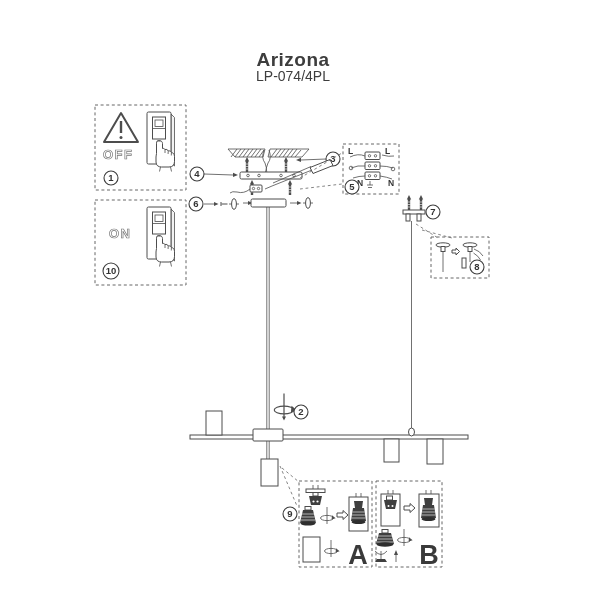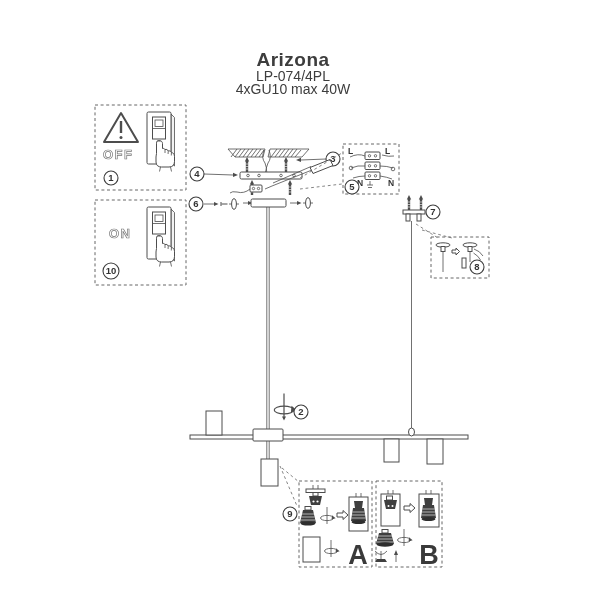--- a/index.html
+++ b/index.html
@@ -27,21 +27,20 @@
   .big-letter { font:bold 27px "Liberation Sans", sans-serif; fill:#3a3a3a; }
 </style>
 </head>
 <body>
 
 <div class="stage">
 
   <div class="title-block">
     <div class="title-name">Arizona</div>
     <div class="title-line">LP-074/4PL</div>
-    <div class="title-line">4xGU10 max 40W</div>
   </div>
 
   <svg width="600" height="600" viewBox="0 0 600 600">
     <defs>
       <g id="hand">
         <path d="M2.5,0 C1,0 .5,1 .5,2.5 L.5,12.5 C.5,13.5 0,14.5 0,16 L0,21 C0,24.5 2.5,26 5.5,26
                  L13,26 C16.5,26 18.5,24 18.5,20.5 L18.5,15.5 C18.5,13 17,11.4 15.5,11.8
                  C15.2,10.2 13.5,9.5 12.2,10 C11.8,8.6 10.2,8 9,8.6 C8.6,7.6 7.5,7.2 6.5,7.5
                  L6.5,2.5 C6.5,1 5.5,0 4.5,0 Z" class="wfill"></path>
         <path d="M9,8.8 L9,12 M12.2,10.2 L12.1,13 M15.4,12 L15.3,14.5 M4.5,26 L3.5,30.5 M14.5,26 L15.5,30.5" class="ln-thin"></path>

